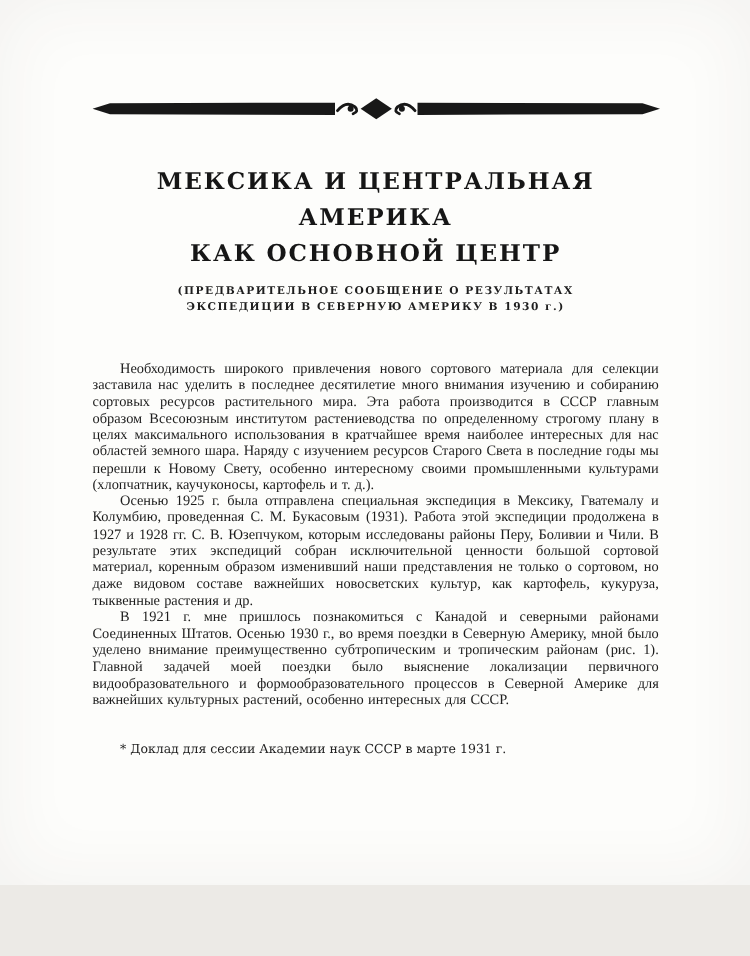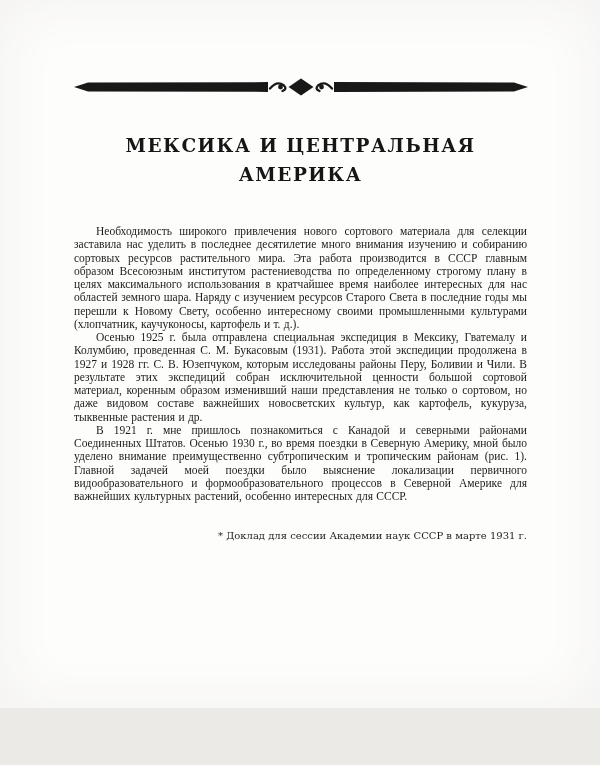--- a/index.html
+++ b/index.html
@@ -61,21 +61,21 @@
     text-align: justify;
     text-indent: 22px;
     color: #1c1c1c;
     word-spacing: 0.5px;
   }
   .footnote {
     margin-top: 27px;
     font-size: 10px;
     line-height: 12.5px;
     text-indent: 22px;
-    text-align: right;
+    text-align: left;
     color: #1e1e1e;
   }
 </style>
 </head>
 <body>
 
 <div class="page">
 
   <div class="ornament-rule">
     <svg viewBox="0 0 454 22" width="454" height="22" aria-hidden="true">
@@ -88,22 +88,27 @@
       </g>
       <g fill="none" stroke="#181818" stroke-width="2.3" stroke-linecap="round">
         <path d="M196,12.5 q7,-8.5 14,-3 q3.5,3.5 -1.5,5.5"></path>
         <path d="M258,12.5 q-7,-8.5 -14,-3 q-3.5,3.5 1.5,5.5"></path>
       </g>
     </svg>
   </div>
 
   <h1 class="article-title">
     <span class="t-line">МЕКСИКА И ЦЕНТРАЛЬНАЯ АМЕРИКА</span>
+    <span class="t-line">КАК ОСНОВНОЙ ЦЕНТР</span>
   </h1>
 
+  <div class="article-subtitle">
+    <span class="s-line">(ПРЕДВАРИТЕЛЬНОЕ СООБЩЕНИЕ О РЕЗУЛЬТАТАХ</span>
+    <span class="s-line">ЭКСПЕДИЦИИ В СЕВЕРНУЮ АМЕРИКУ В 1930 г.)</span>
+  </div>
 
   <div class="body-text">
     <p class="body-para">Необходимость широкого привлечения нового сортового материала для селекции заставила нас уделить в последнее десятилетие много внимания изучению и собиранию сортовых ресурсов растительного мира. Эта работа производится в СССР главным образом Всесоюзным институтом растениеводства по определенному строгому плану в целях максимального использования в кратчайшее время наиболее интересных для нас областей земного шара. Наряду с изучением ресурсов Старого Света в последние годы мы перешли к Новому Свету, особенно интересному своими промышленными культурами (хлопчатник, каучуконосы, картофель и т. д.).</p>
     <p class="body-para">Осенью 1925 г. была отправлена специальная экспедиция в Мексику, Гватемалу и Колумбию, проведенная С. М. Букасовым (1931). Работа этой экспедиции продолжена в 1927 и 1928 гг. С. В. Юзепчуком, которым исследованы районы Перу, Боливии и Чили. В результате этих экспедиций собран исключительной ценности большой сортовой материал, коренным образом изменивший наши представления не только о сортовом, но даже видовом составе важнейших новосветских культур, как картофель, кукуруза, тыквенные растения и др.</p>
     <p class="body-para">В 1921 г. мне пришлось познакомиться с Канадой и северными районами Соединенных Штатов. Осенью 1930 г., во время поездки в Северную Америку, мной было уделено внимание преимущественно субтропическим и тропическим районам (рис. 1). Главной задачей моей поездки было выяснение локализации первичного видообразовательного и формообразовательного процессов в Северной Америке для важнейших культурных растений, особенно интересных для СССР.</p>
   </div>
 
   <div class="footnote">* Доклад для сессии Академии наук СССР в марте 1931 г.</div>
 
 </div>

